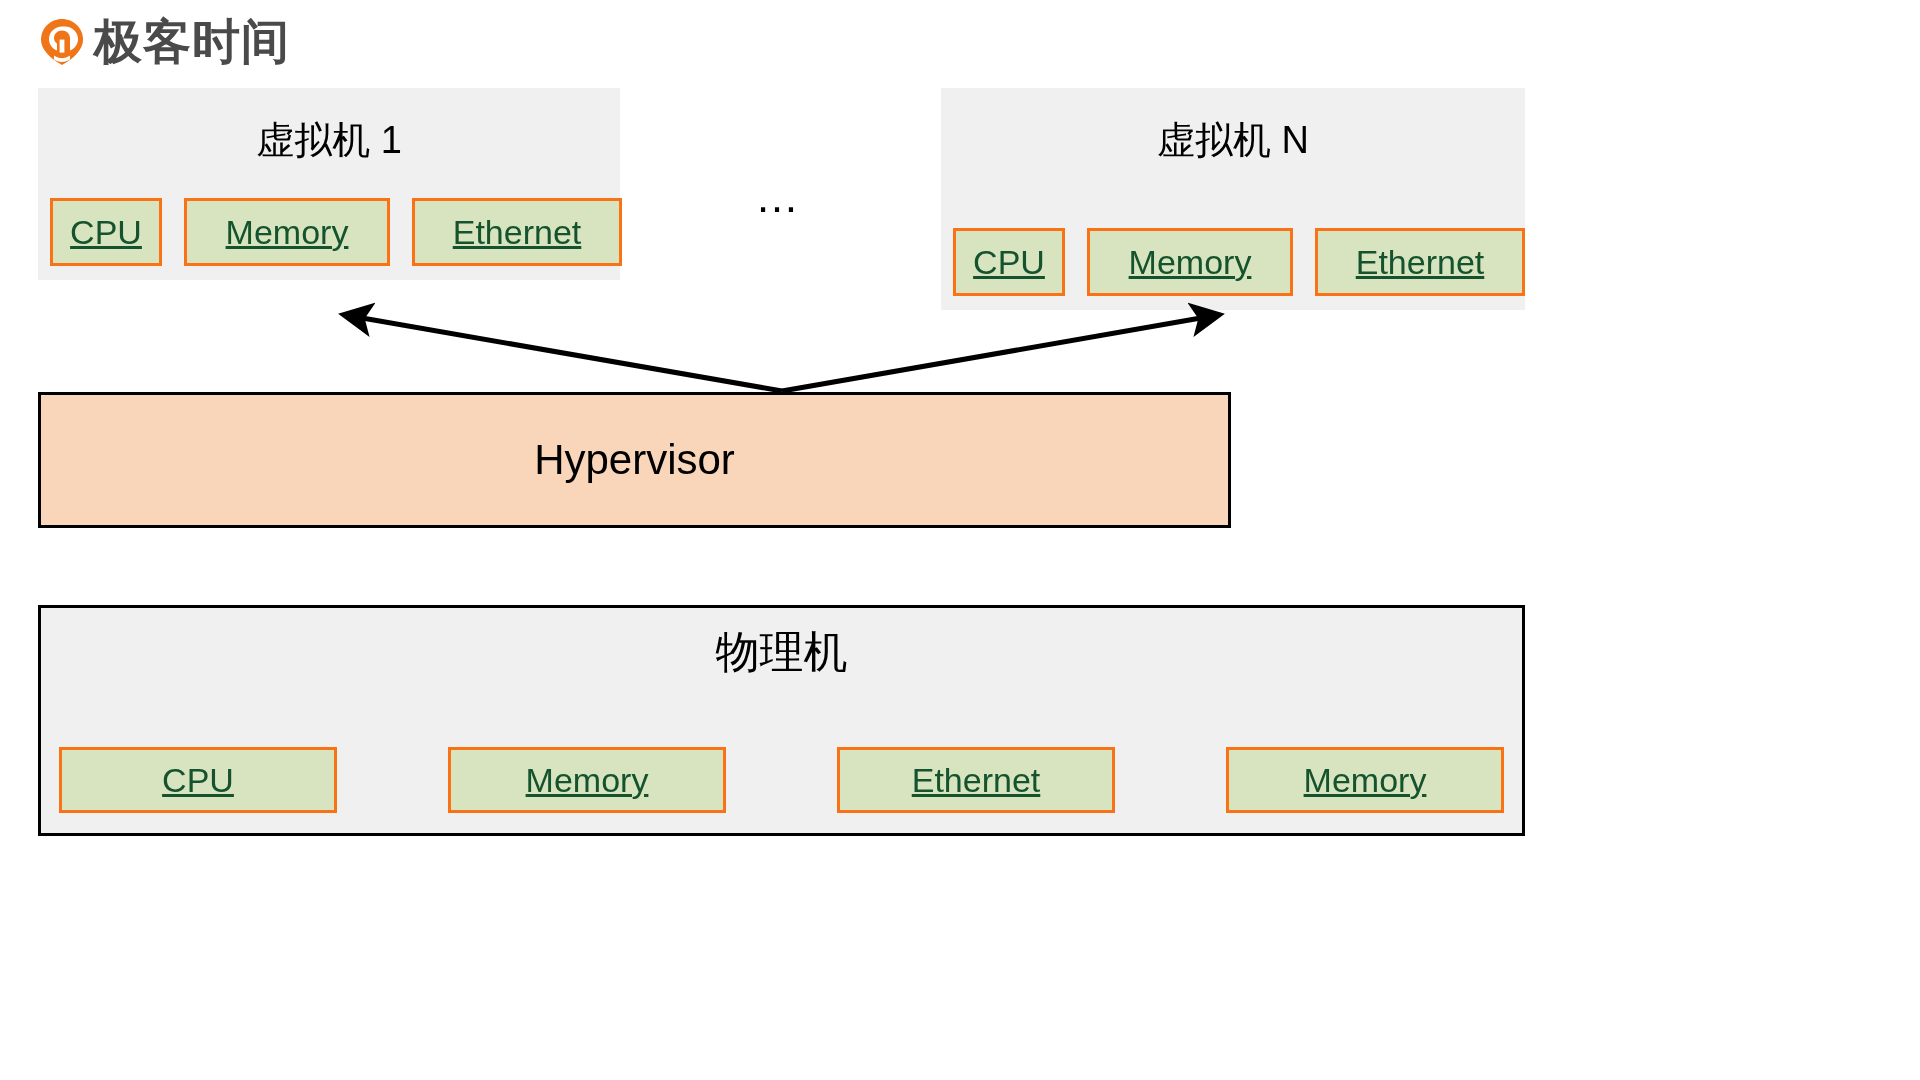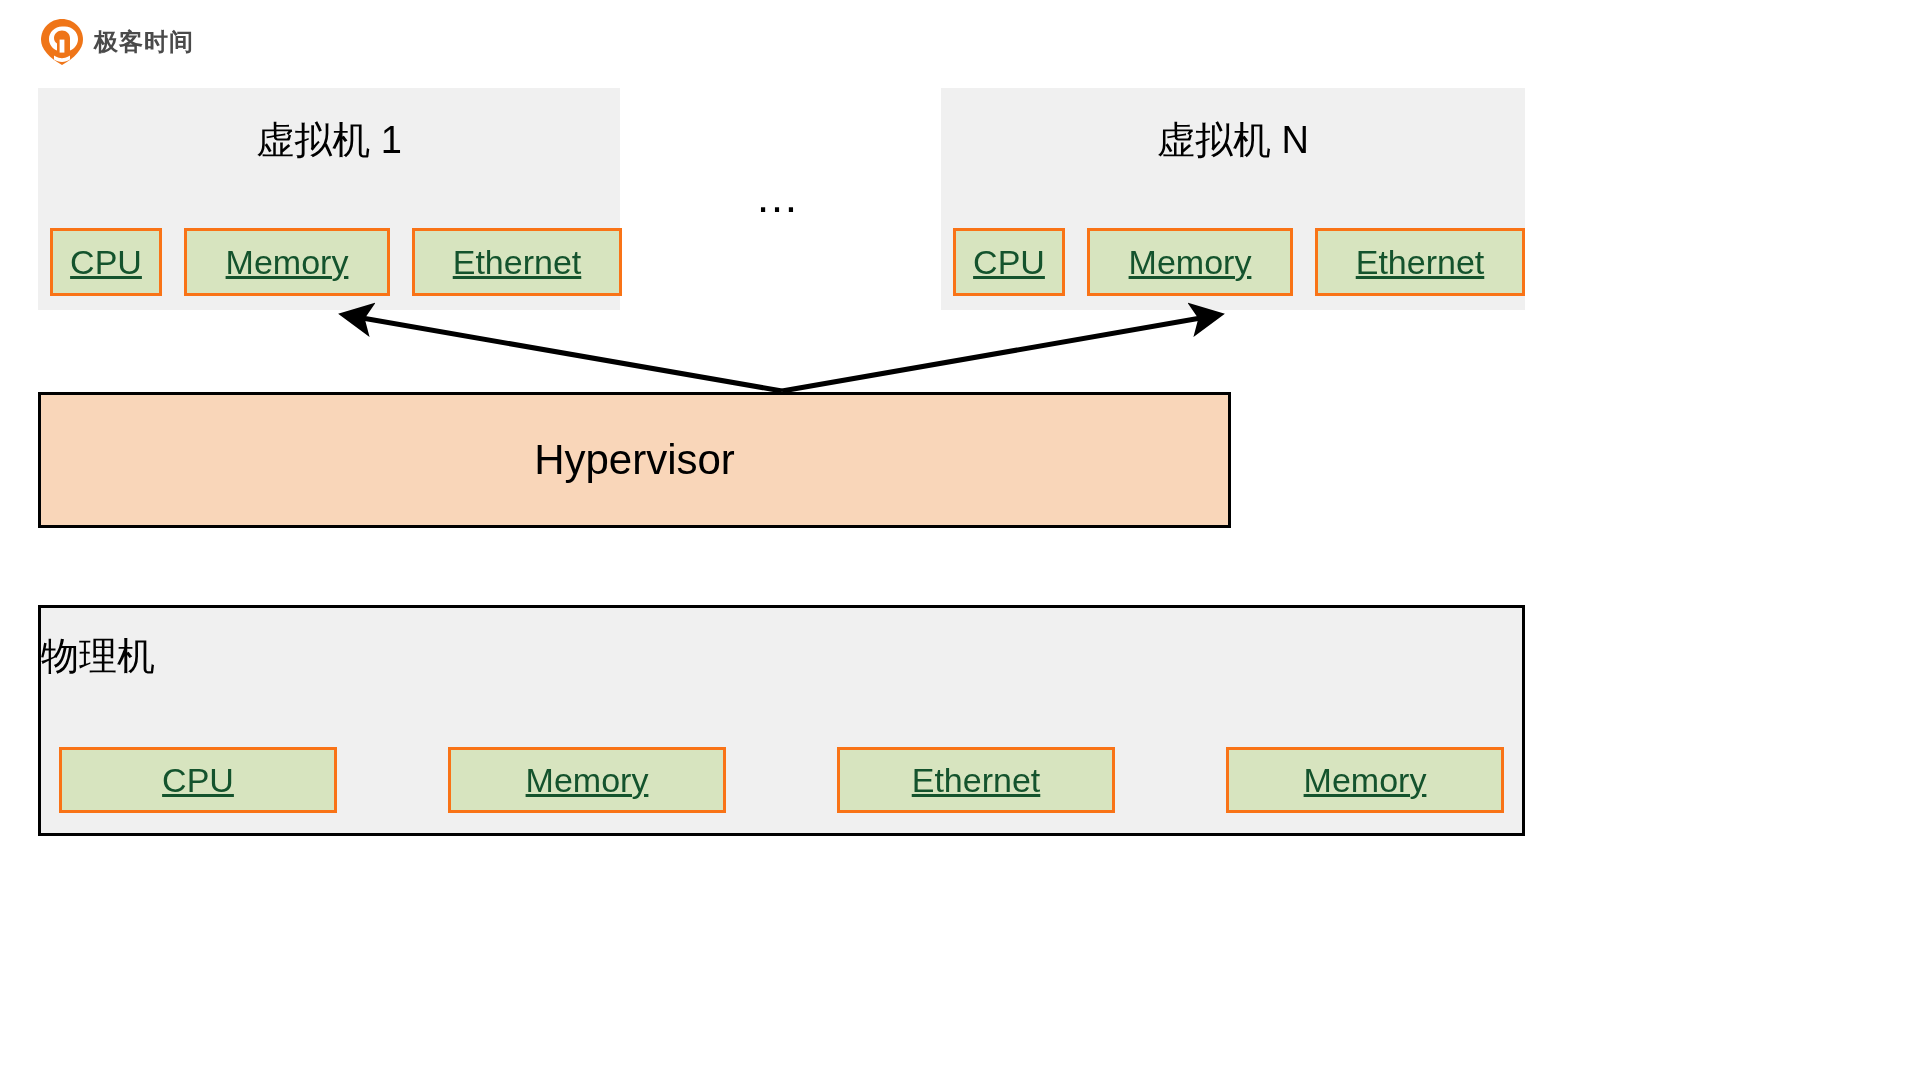--- a/index.html
+++ b/index.html
@@ -29,21 +29,21 @@
     display: flex;
     align-items: center;
     gap: 10px;
   }
   .logo-mark {
     width: 44px;
     height: 48px;
     display: block;
   }
   .logo-text {
-    font-size: 24px;
+    font-size: 48px;
     font-weight: 600;
     color: #4a4a4a;
     letter-spacing: 1px;
     line-height: 1;
     white-space: nowrap;
   }
 
   
   .vm-box {
     position: absolute;
@@ -122,23 +122,23 @@
     width: 1487px;
     height: 231px;
     background: #f0f0f0;
     border: 3px solid #000000;
     box-sizing: border-box;
   }
   .physical-title {
     position: absolute;
     left: 0;
     right: 0;
-    top: 26px;
-    text-align: left;
-    font-size: 38px;
+    top: 18px;
+    text-align: center;
+    font-size: 44px;
     line-height: 1.2;
     white-space: nowrap;
   }
   .physical-row {
     position: absolute;
     left: 18px;
     right: 18px;
     bottom: 20px;
     display: flex;
     justify-content: space-between;
@@ -167,21 +167,21 @@
 
   <div class="logo">
     <svg class="logo-mark" viewBox="0 0 44 48">
       <path d="M22 1 C10.4 1 1 10.2 1 21.6 C1 31.5 9.5 40.2 22 47 C34.5 40.2 43 31.5 43 21.6 C43 10.2 33.6 1 22 1 Z" fill="#ef7518"></path>
       <path d="M22 8.5 C14.8 8.5 9 14.1 9 21 C9 26.2 12.3 30.7 17 32.6 L17 25.5 C15.2 24.2 14 22.2 14 19.9 C14 15.8 17.6 12.5 22 12.5 C26.4 12.5 30 15.8 30 19.9 L30 37.6 C30 37.6 26.6 40.2 22 40.2 C17.4 40.2 14 37.6 14 37.6 L14 41.6 C16.4 43.2 19.2 44.1 22 44.1 C24.8 44.1 27.6 43.2 30 41.6 L30 32.6 C34.7 30.7 38 26.2 38 21 C38 14.1 32.2 8.5 25 8.5 Z" fill="#ffffff"></path>
       <path d="M19.6 21.6 L24.4 21.6 L24.4 34.6 L19.6 34.6 Z" fill="#ffffff"></path>
     </svg>
     <div class="logo-text">极客时间</div>
   </div>
 
-  <div class="vm-box" style="left:38px; top:88px; width:582px; height:222px;">
+  <div class="vm-box" style="left:38px; top:88px; width:582px; height:192px;">
     <div class="vm-title">虚拟机 1</div>
     <div class="res-row">
       <div class="res-box res-cpu">CPU</div>
       <div class="res-box res-memory">Memory</div>
       <div class="res-box res-ethernet">Ethernet</div>
     </div>
   </div>
 
   <div class="ellipsis">…</div>
 

